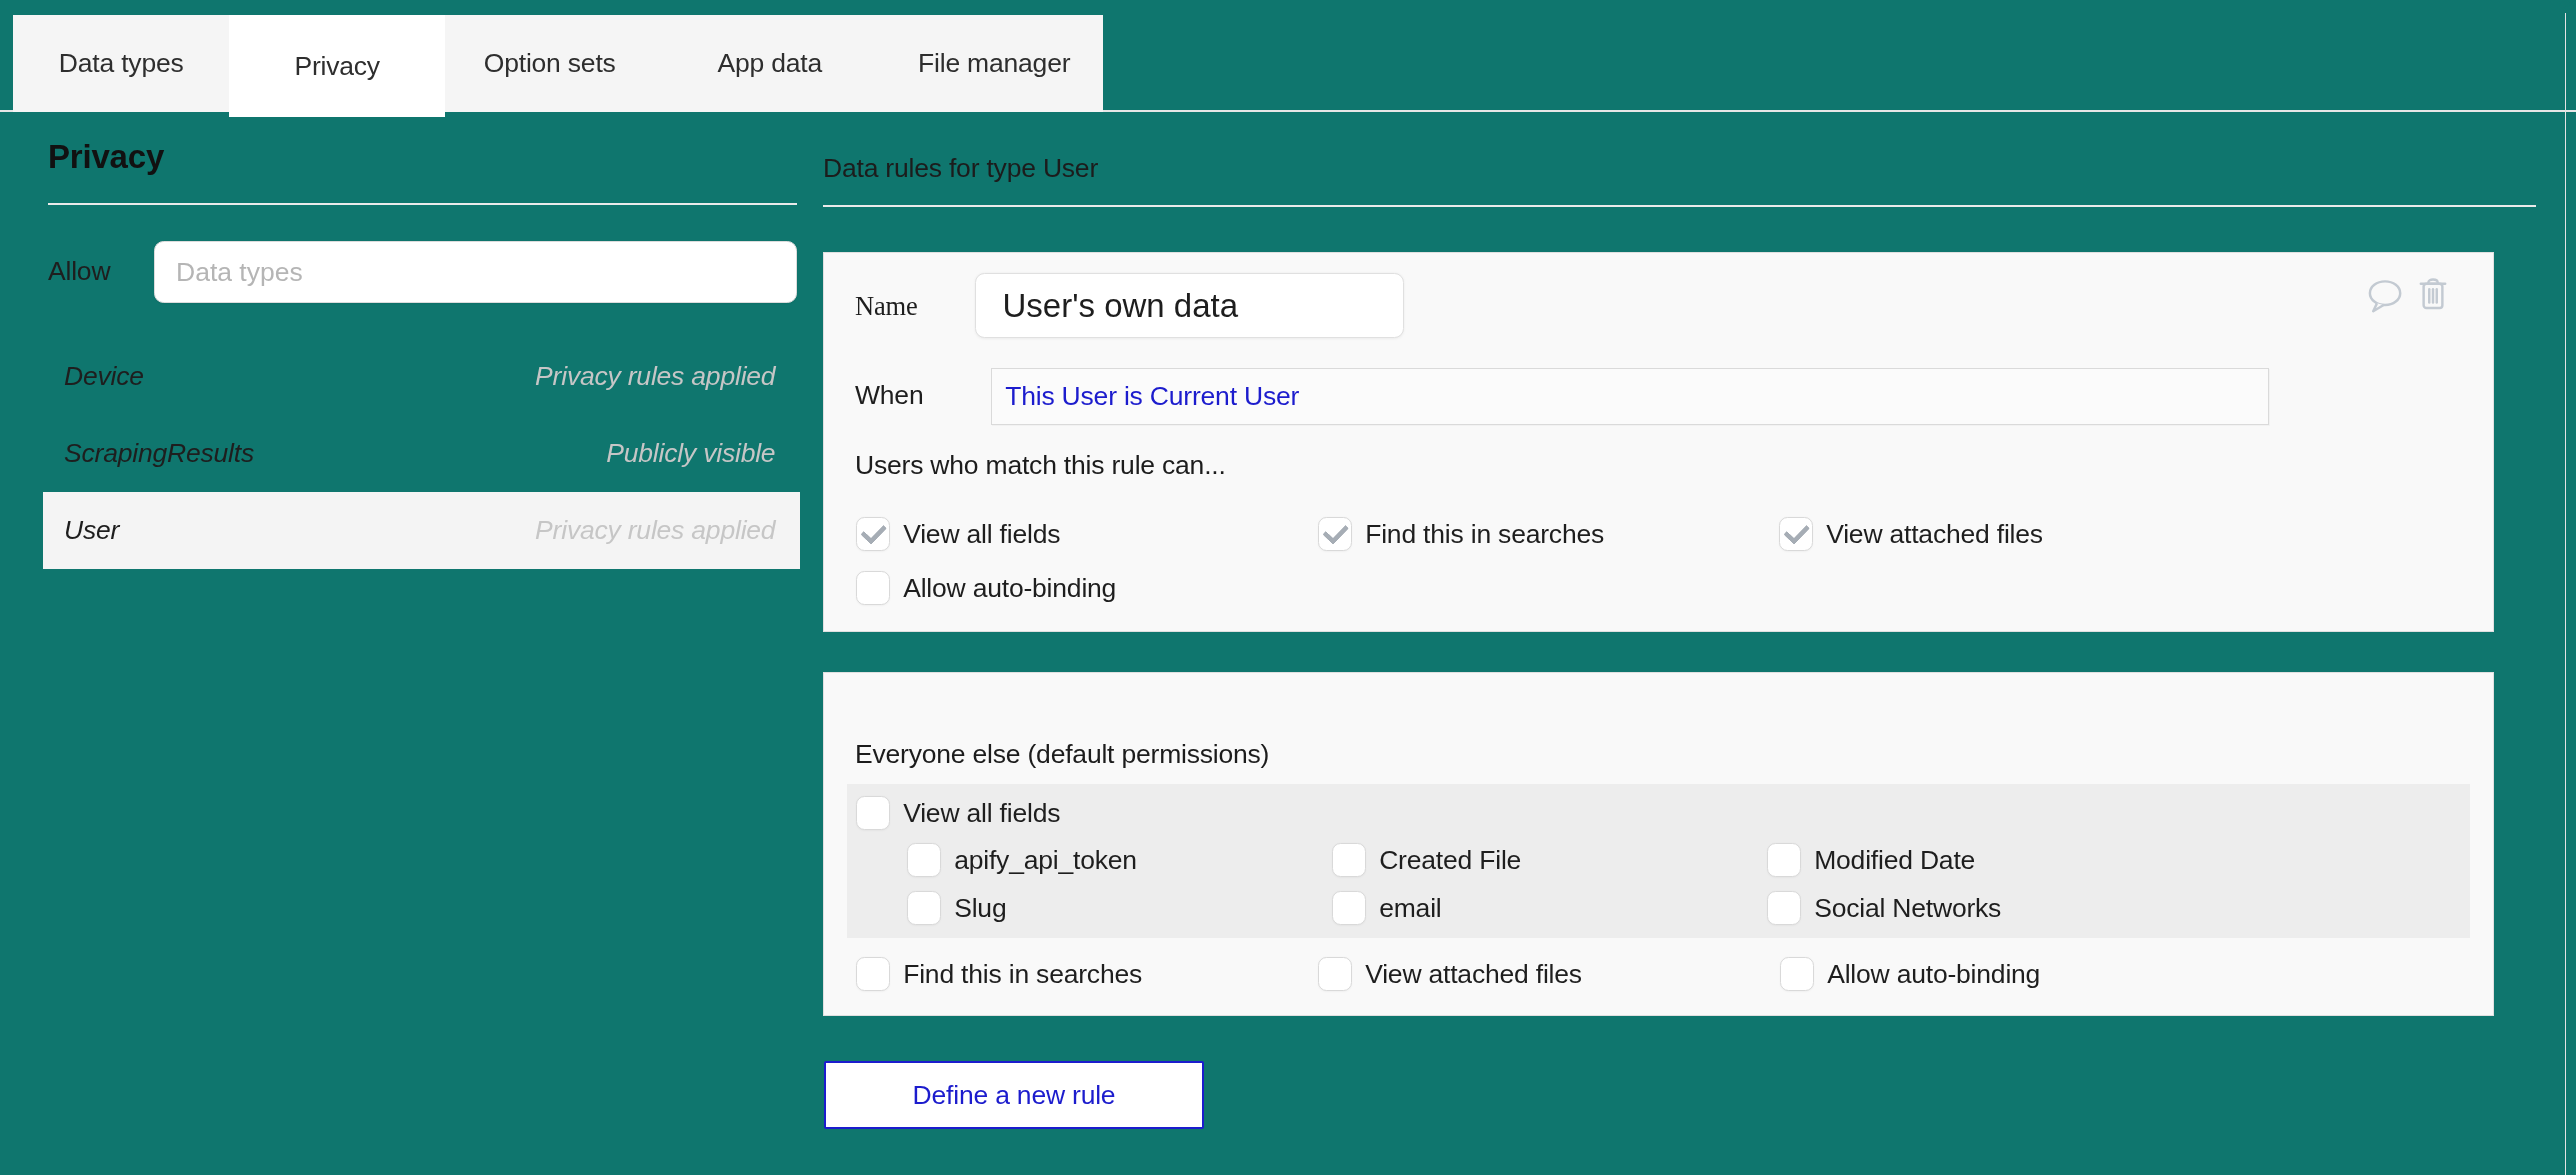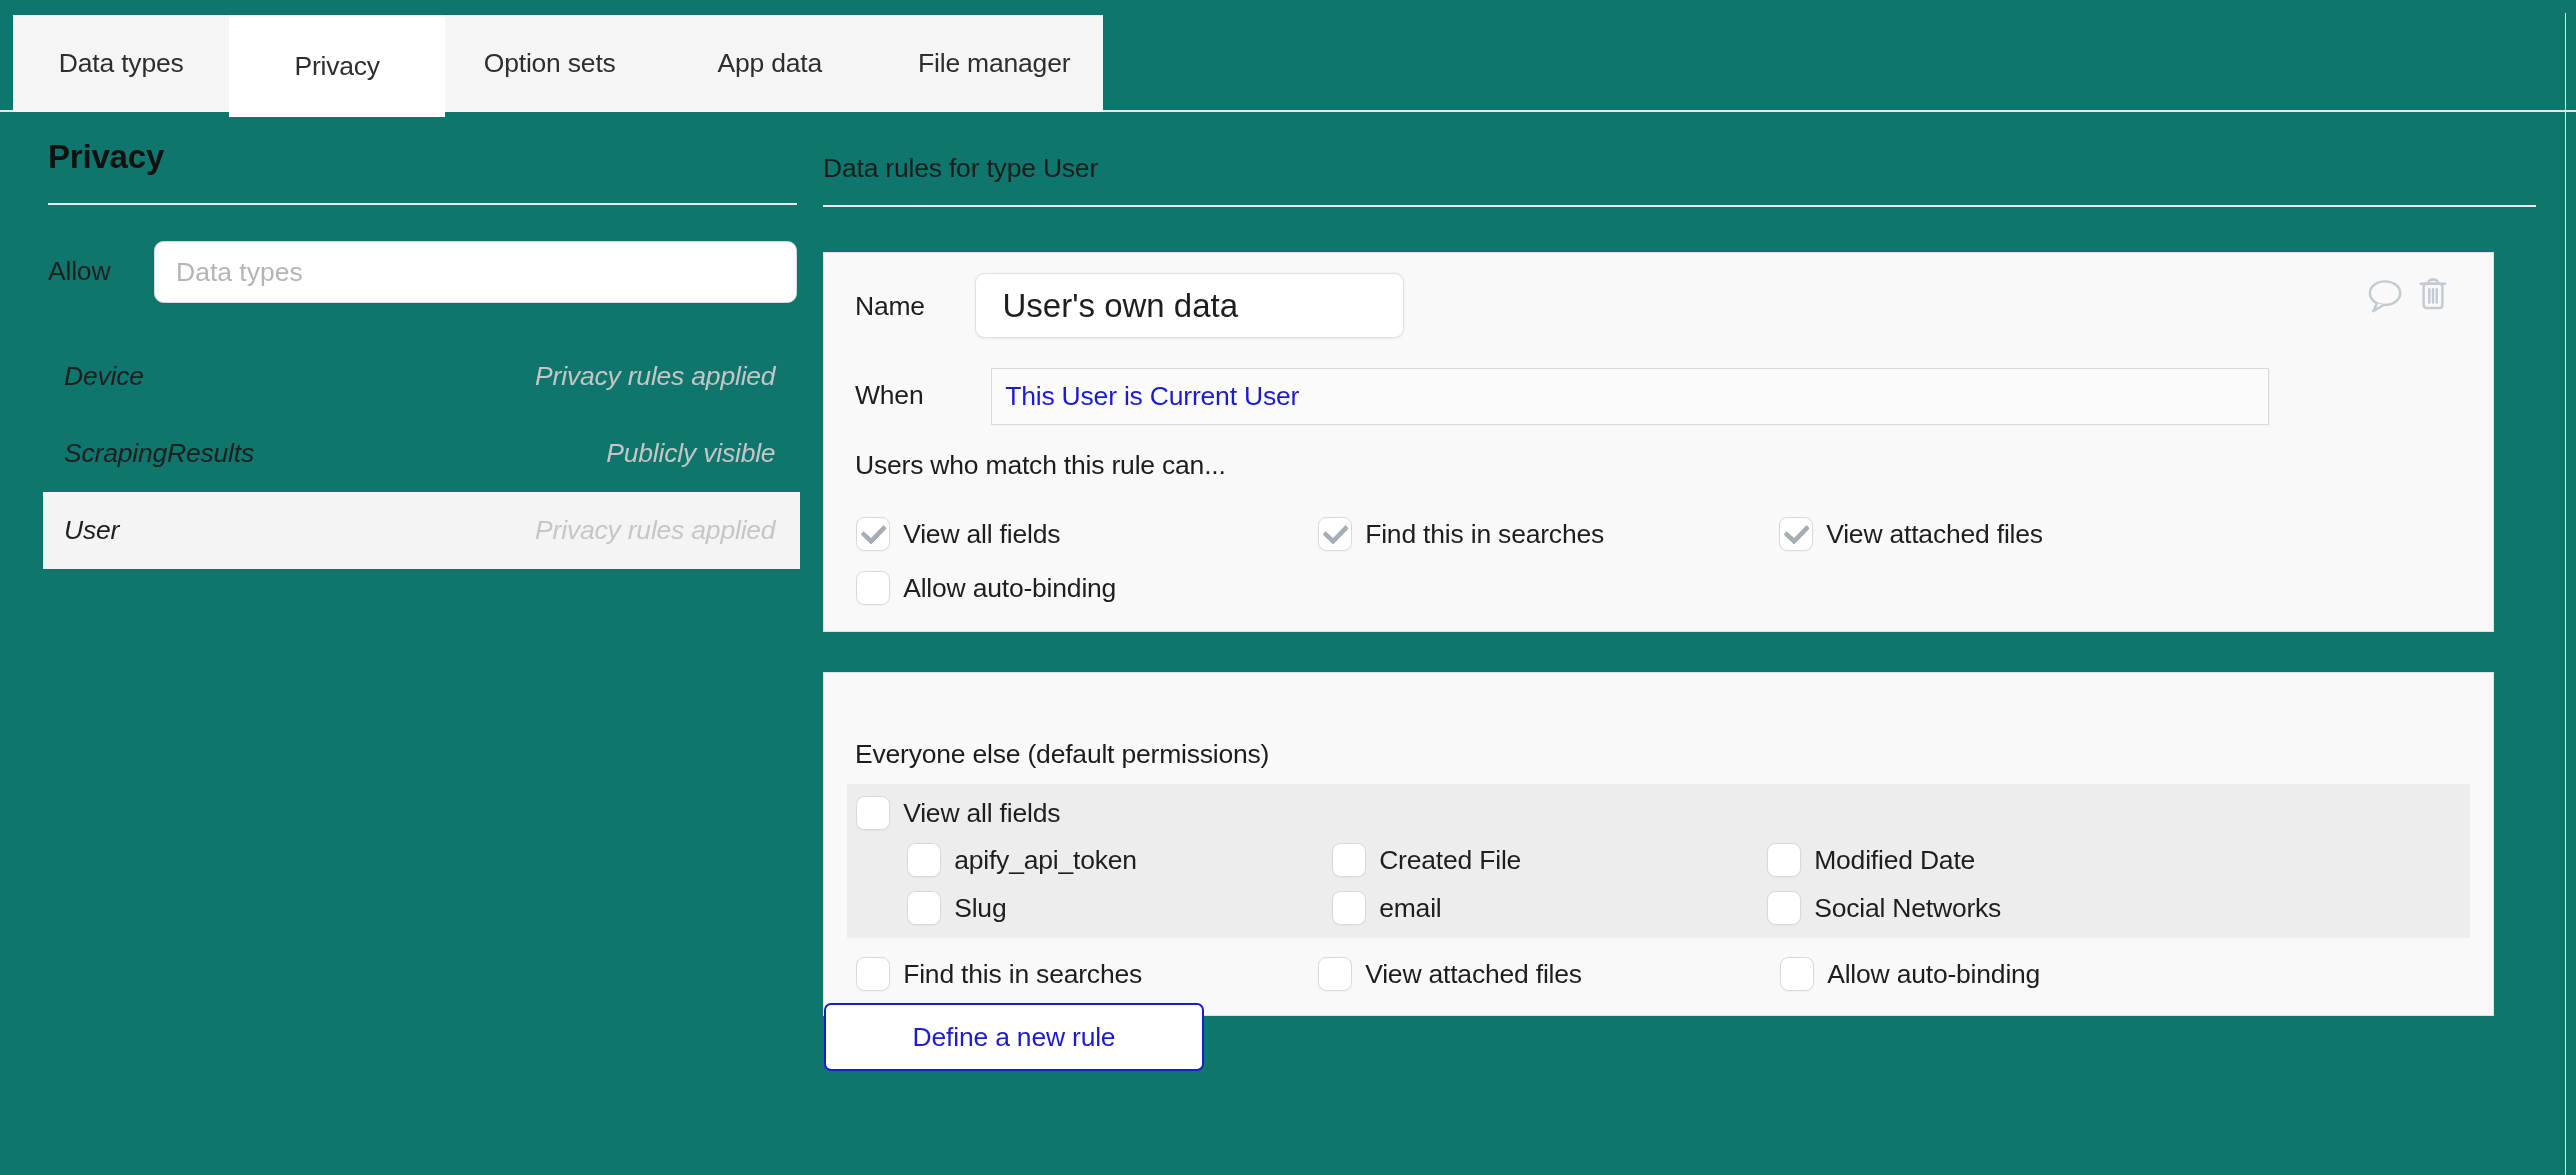--- a/index.html
+++ b/index.html
@@ -77,22 +77,22 @@
   }
   .cb-text { font-size:26.5px; color:#1e1e1e; margin-left:13.2px; white-space:nowrap; }
   
   .everyone-title { position:absolute; left:31px; top:66px; font-size:26.5px; color:#1c1c1c; }
   .inset-panel { position:absolute; left:23px; top:111px; width:1623px; height:154px; background:#ededed; }
   
   .icon-btn { position:absolute; cursor:pointer; }
   .icon-btn svg { display:block; }
   
   .new-rule-btn {
-    position:absolute; left:824px; top:1003px; width:380px; height:68px;
-    background:#fff; border:2.8px solid #1c1ccd; border-radius:7px;
+    position:absolute; left:824px; top:1061px; width:380px; height:68px;
+    background:#fff; border:2.8px solid #1c1ccd; border-radius:2px;
     display:flex; align-items:center; justify-content:center;
     font-size:26.5px; color:#1c1ccd; cursor:pointer;
   }
 </style>
 </head>
 <body>
 
 <div class="page">
 
   <div class="tabbar-border"></div>
@@ -123,21 +123,21 @@
     <div class="type-row selected">
       <span class="type-name">User</span>
       <span class="type-status">Privacy rules applied</span>
     </div>
   </div>
 
   <div class="main-header">Data rules for type User</div>
   <div class="main-divider"></div>
 
   <div class="card rule">
-    <div class="field-label" style="left:31px; top:38px;">Name</div>
+    <div class="field-label" style="left:31px; top:38px;font-family:Liberation Serif, serif;">Name</div>
     <input class="name-input" type="text" value="User's own data" style="">
 
     <div class="icon-btn" style="left:1543px; top:25.6px;">
       <svg width="38" height="36" viewBox="0 0 40 38" fill="none" stroke="#c3cad2" stroke-width="2.6">
         <ellipse cx="19" cy="15" rx="16" ry="12.5"></ellipse>
         <path d="M10.5 25.5 L6.5 34 L17.5 27.5" fill="#f9f9f9" stroke-linejoin="round"></path>
       </svg>
     </div>
     <div class="icon-btn" style="left:1594px; top:23px;">
       <svg width="30" height="36" viewBox="0 0 32 38" fill="none" stroke="#c3cad2" stroke-width="2.6" stroke-linecap="round">

